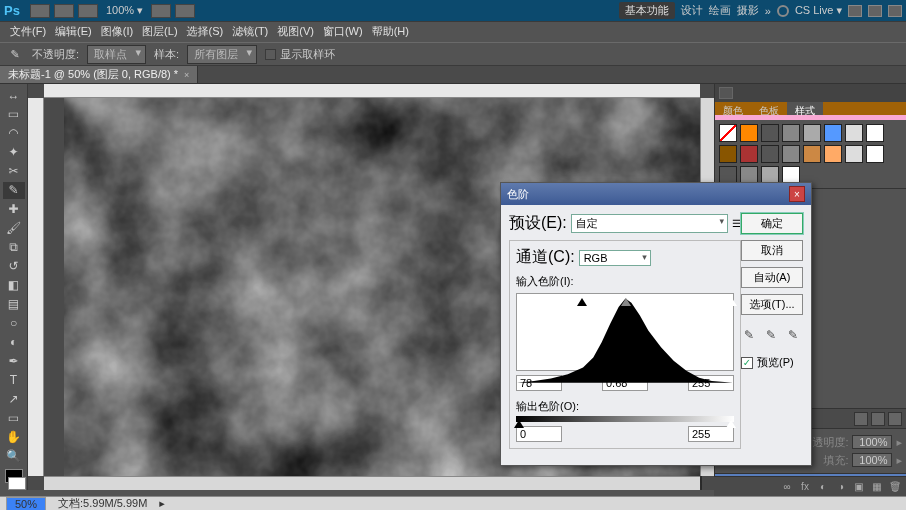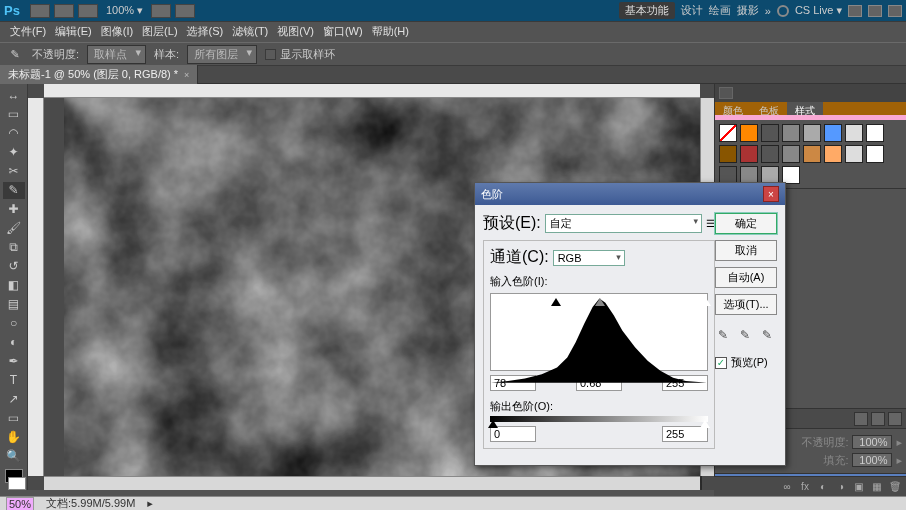--- a/index.html
+++ b/index.html
@@ -12,21 +12,21 @@
 .topbar .tag{background:#3a3a3a;padding:1px 6px;border-radius:2px;color:#ddd}
 .topbar .csicon{width:12px;height:12px;border:2px solid #8a8a8a;border-radius:50%}
 .topbar .winbtn{width:14px;height:12px;border:1px solid #888;background:#636363}
 .menubar{height:20px;background:#535353;display:flex;align-items:flex-start;padding:0 6px;color:#e0e0e0;gap:1px}
 .menubar span{padding:2px 4px;cursor:default}
 .optbar{height:24px;background:#535353;border-top:1px solid #6a6a6a;border-bottom:1px solid #3a3a3a;display:flex;align-items:center;padding:0 6px;color:#ccc;gap:8px}
 .optbar .tool{width:18px;height:16px;display:flex;align-items:center;justify-content:center}
 .optbar .dd{background:#6a6a6a;border:1px solid #333;padding:1px 18px 1px 6px;color:#bbb;position:relative}
 .optbar .dd:after{content:"▾";position:absolute;right:4px;top:0}
 .optbar .chk{width:11px;height:11px;border:1px solid #3a3a3a;background:#5a5a5a;display:inline-block;margin-right:4px;vertical-align:middle}
-.tabbar{height:18px;background:#4a4a4a;display:flex;align-items:center;border-bottom:1px solid #333}
+.tabbar{height:18px;background:#4a4a4a;display:flex;border-bottom:1px solid #333}
 .tabbar .tab{background:#6a6a6a;color:#eee;padding:2px 8px;border-right:1px solid #333;display:flex;align-items:center;gap:6px}
 .tabbar .tab .x{font-size:9px;color:#bbb}
 .main{display:flex;height:406px}
 .toolbox{width:28px;background:#535353;border-right:1px solid #3a3a3a;display:flex;flex-direction:column;align-items:center;padding-top:2px}
 .toolbox .tbtn{width:22px;height:18px;margin:1px 0;display:flex;align-items:center;justify-content:center;color:#ccc;font-size:12px;cursor:default}
 .toolbox .tbtn.sel{background:#3a3a3a}
 .toolbox .fgswatch{width:18px;height:14px;background:#000;border:1px solid #888;margin-top:4px}
 .toolbox .bgswatch{width:18px;height:14px;background:#fff;border:1px solid #888;margin-top:-6px;margin-left:6px}
 .canvas-wrap{flex:1;background:#4a4a4a;position:relative;overflow:hidden}
 .rulerH{position:absolute;top:0;left:16px;right:14px;height:14px;background:#e8e8e8;border-bottom:1px solid #888}
@@ -44,23 +44,23 @@
 .sp-mid{height:220px;border-top:1px solid #333}
 .sp-tools{height:20px;border-top:1px solid #333;background:#4a4a4a;display:flex;align-items:center;justify-content:flex-end;gap:3px;padding:0 4px}
 .sp-tools .i{width:14px;height:14px;background:#666;border:1px solid #333}
 .sp-props{border-top:1px solid #333;padding:4px;color:#888}
 .sp-props .row{display:flex;align-items:center;justify-content:flex-end;gap:4px;height:18px}
 .sp-props .val{background:#6a6a6a;border:1px solid #333;padding:0 4px;color:#ccc;width:40px;text-align:right}
 .sp-layerrow{height:24px;background:#5a7fbf;border-top:1px solid #333}
 .sp-bottom{position:absolute;bottom:14px;right:0;width:192px;height:20px;background:#4a4a4a;border-top:1px solid #333;display:flex;align-items:center;justify-content:flex-end;gap:4px;padding:0 4px}
 .sp-bottom .i{width:14px;height:14px;color:#aaa;display:flex;align-items:center;justify-content:center;font-size:10px}
 .status{position:absolute;bottom:0;left:0;right:0;height:14px;background:#d8d8d8;border-top:1px solid #888;display:flex;align-items:center;padding:0 6px;color:#333;font-size:10px;gap:12px}
-.status .zb{background:#f0abfc;border:1px solid #999;padding:0 2px}
-
-.dialog{position:absolute;top:182px;left:474px;width:312px;background:#ecedf0;border:1px solid #555;box-shadow:2px 2px 6px rgba(0,0,0,.5)}
+.status .zb{background:#3b82f6;border:1px solid #999;padding:0 8px}
+
+.dialog{position:absolute;top:182px;left:500px;width:312px;background:#ecedf0;border:1px solid #555;box-shadow:2px 2px 6px rgba(0,0,0,.5)}
 .dlg-title{height:22px;background:linear-gradient(#5f7aad,#3d5a94);color:#fff;display:flex;align-items:center;padding:0 6px;font-size:11px}
 .dlg-title .close{margin-left:auto;width:16px;height:16px;background:#c44;color:#fff;display:flex;align-items:center;justify-content:center;border:1px solid #822;font-size:10px}
 .dlg-body{display:flex;padding:8px}
 .dlg-left{flex:1}
 .dlg-right{width:62px;display:flex;flex-direction:column;gap:6px;align-items:stretch}
 .dlg-btn{background:#f4f4f4;border:1px solid #888;padding:2px 0;text-align:center;font-size:11px;cursor:default}
 .dlg-btn.primary{border:1px solid #3a6;outline:1px solid #8cb}
 .dlg-row{display:flex;align-items:center;gap:4px;margin-bottom:6px}
 .dlg-row label{font-size:16px}
 .dlg-sel{border:1px solid #7a9;background:#fff;padding:1px 16px 1px 4px;position:relative;font-size:11px}

